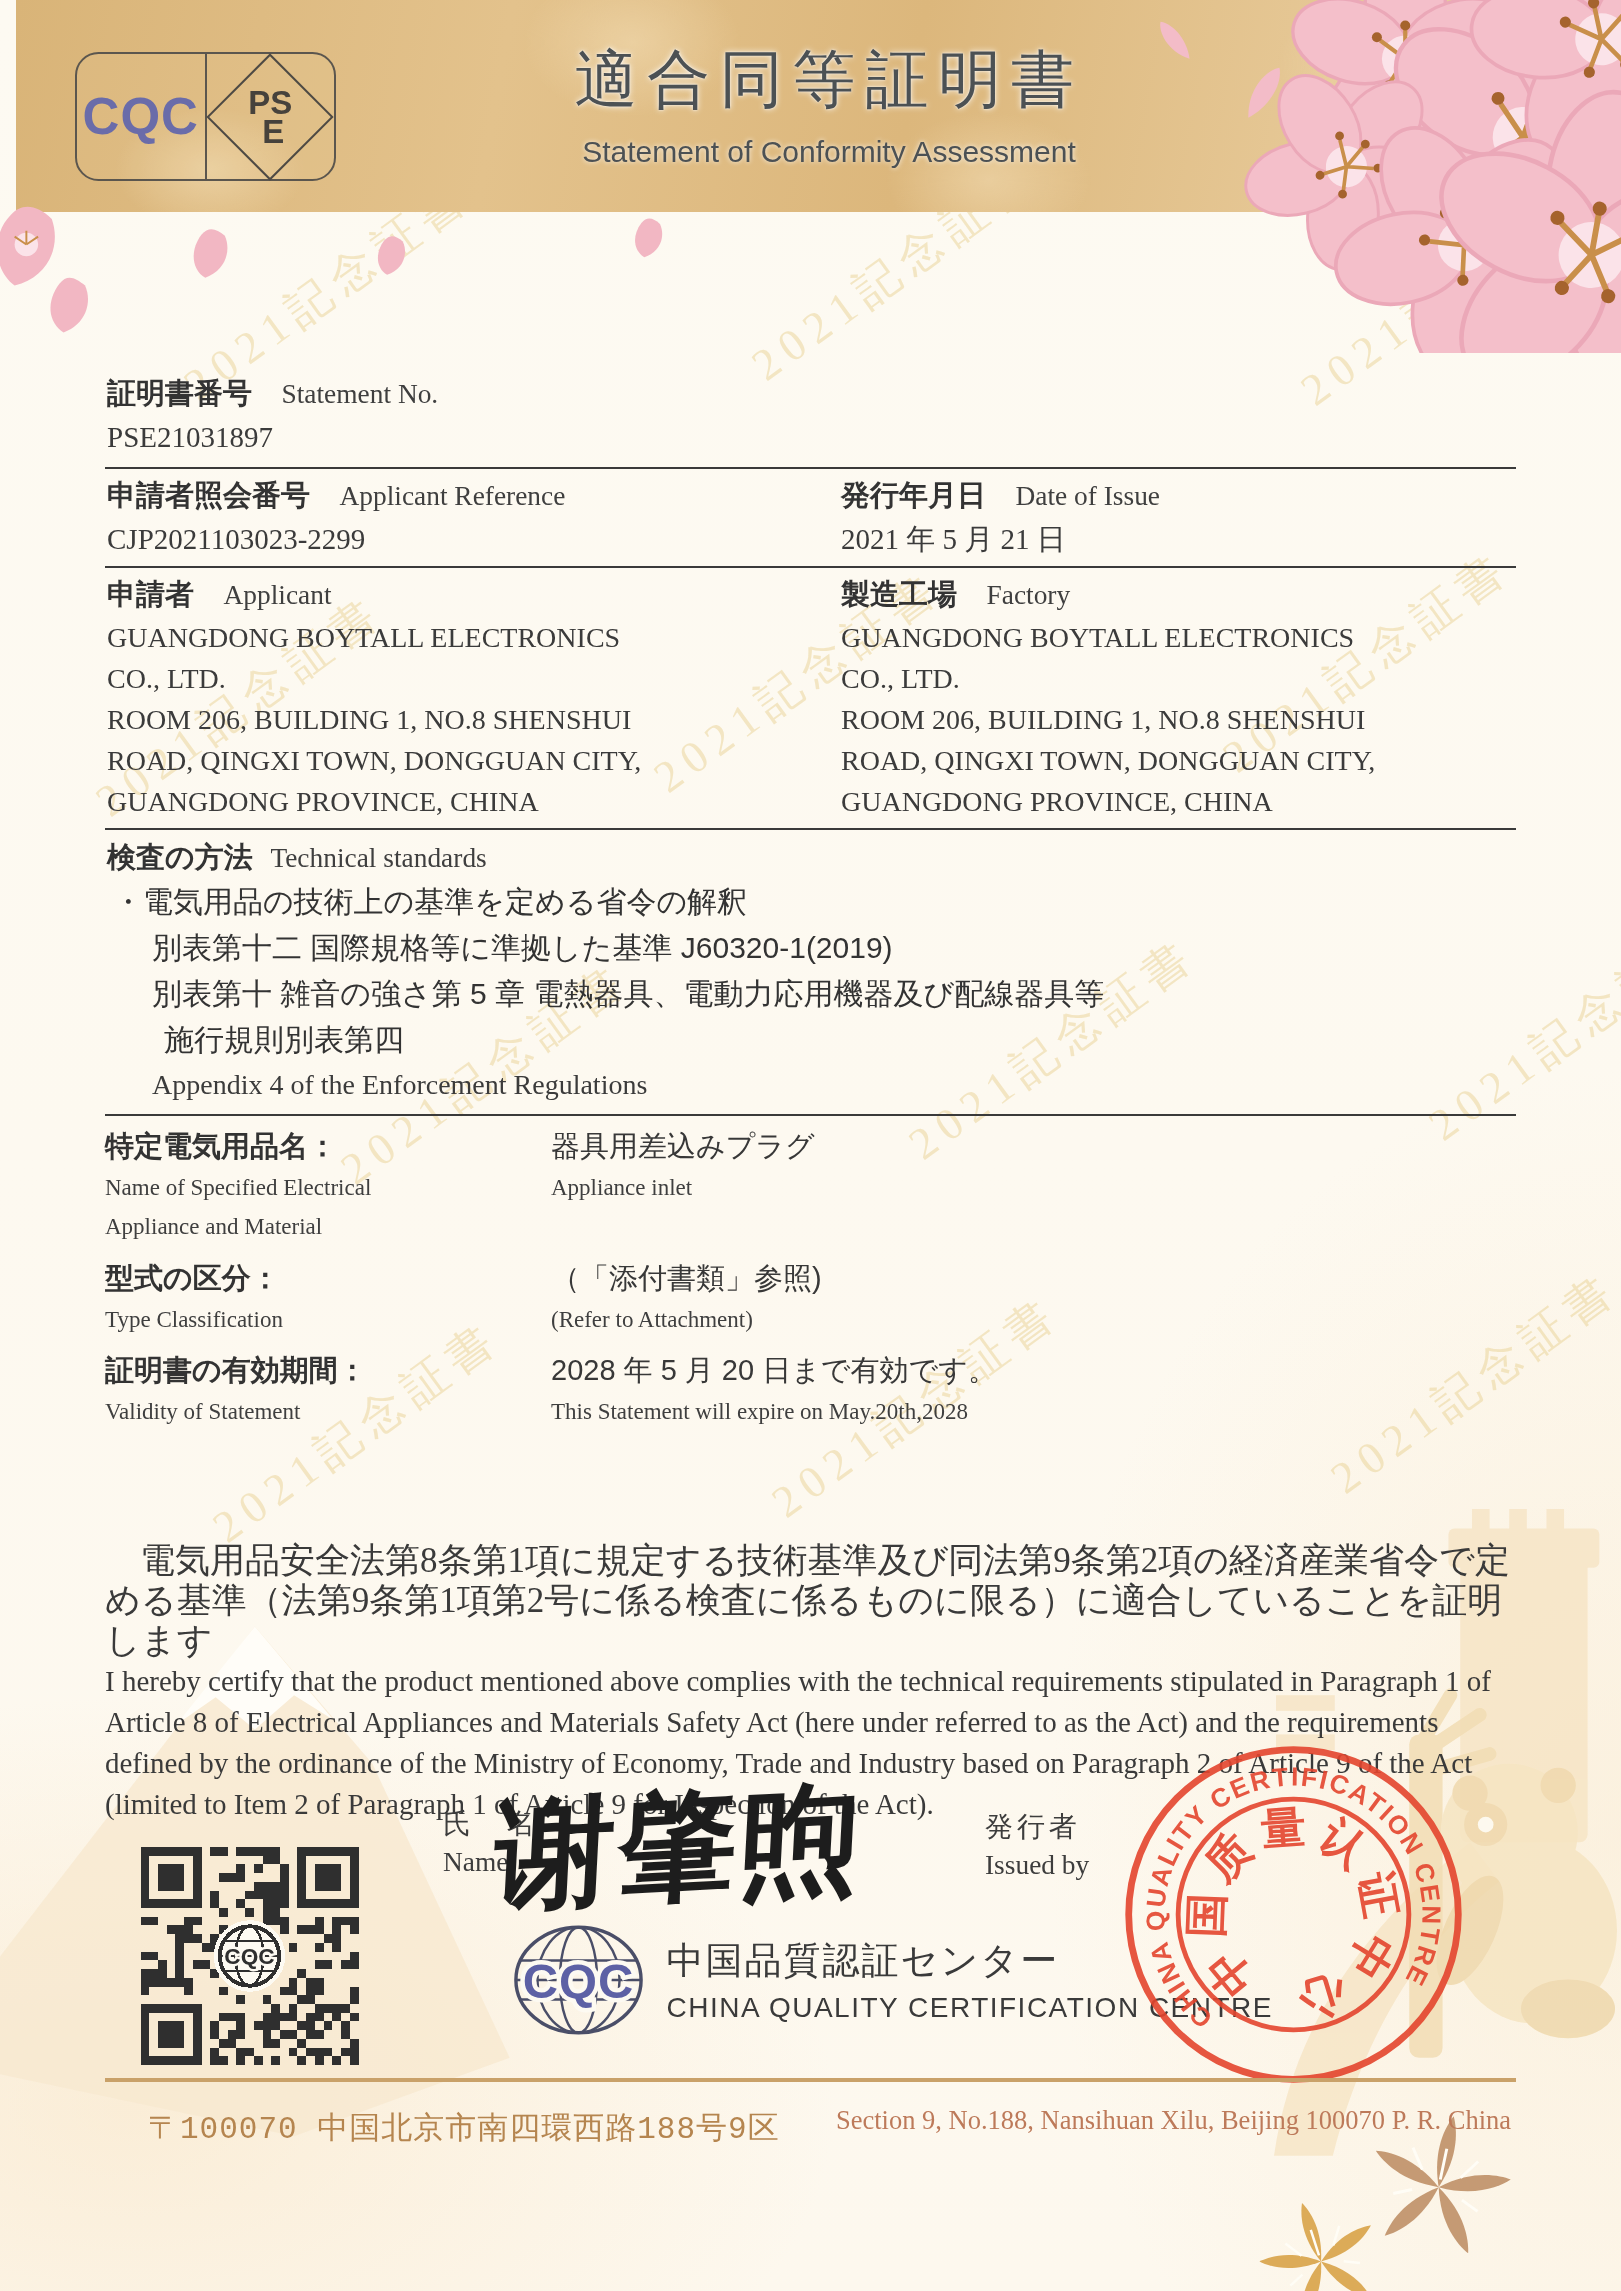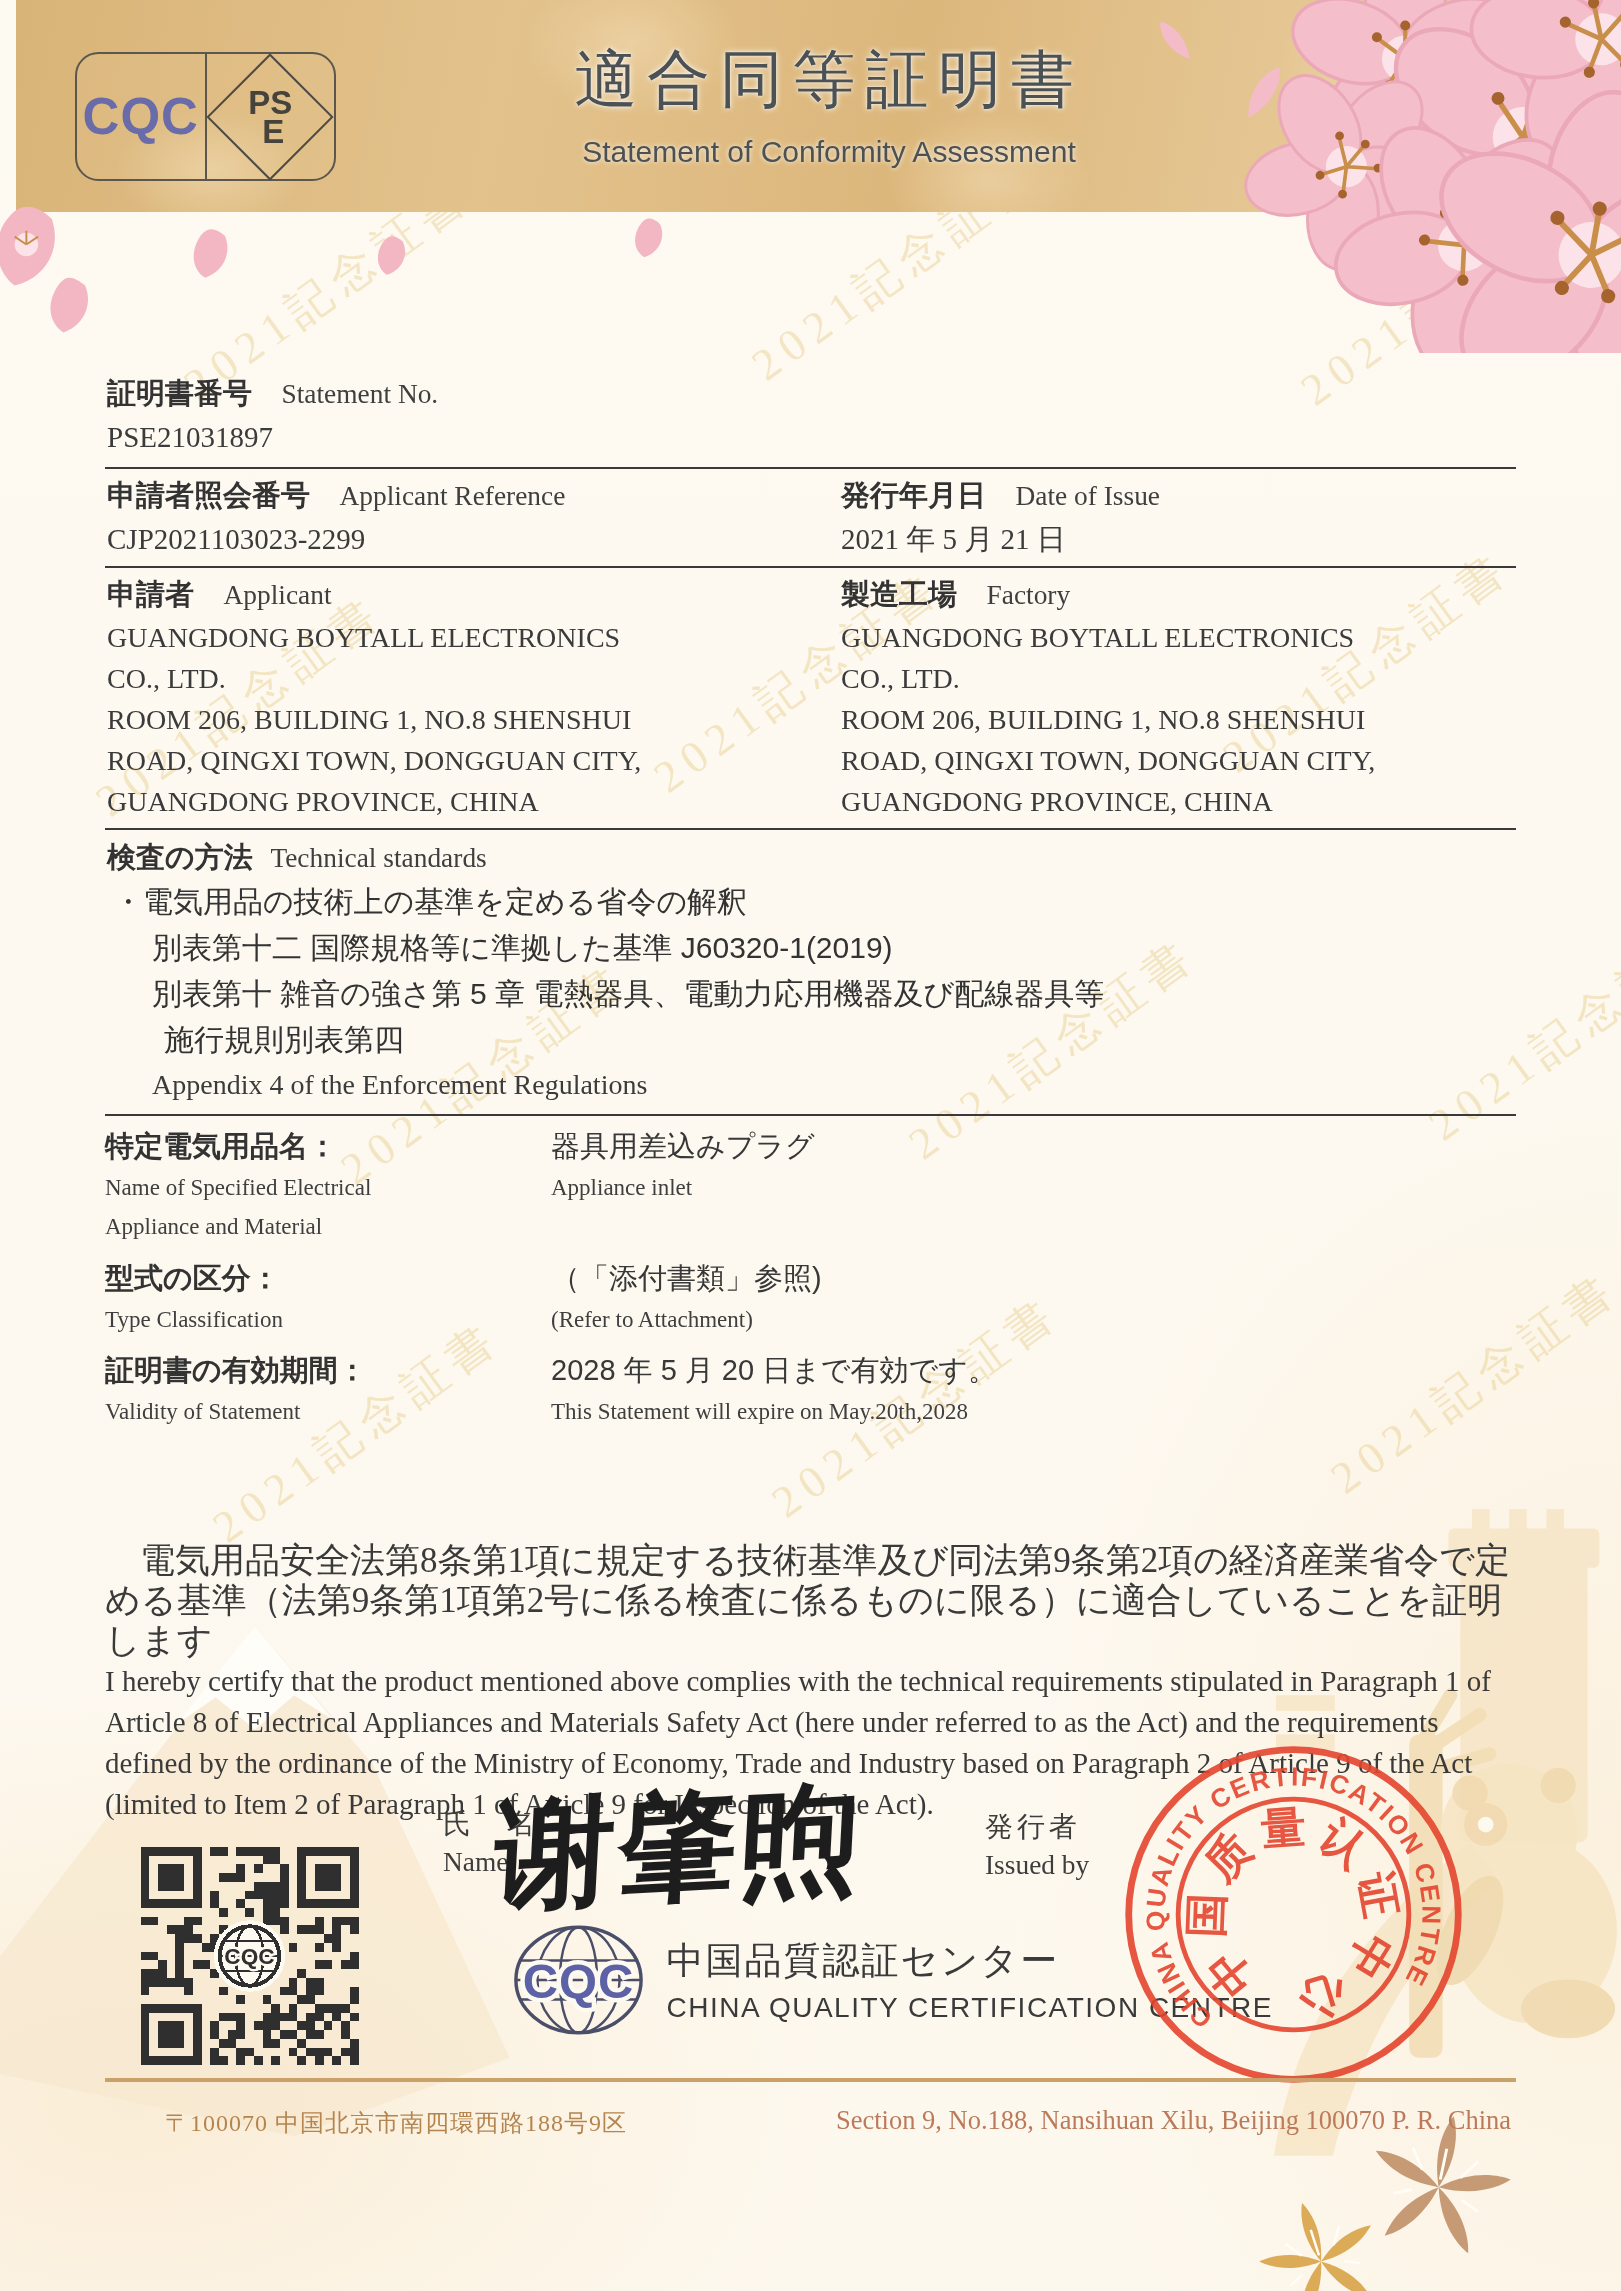--- a/index.html
+++ b/index.html
@@ -76,21 +76,21 @@
         font-family:"DejaVu Serif","Liberation Serif",serif;color:#1d1d1d;transform:rotate(-3deg) skewX(-6deg);
         letter-spacing:2px;white-space:nowrap;}
   .issuer{position:absolute;left:512px;top:1923px;display:flex;align-items:center;}
   .issuer-text{margin-left:21.6px;}
   .issuer-jp{font-size:37px;letter-spacing:2px;color:#3a3a3a;font-family:Liberation Sans, sans-serif;}
   .issuer-en{font-size:28px;letter-spacing:1.5px;color:#3a3a3a;margin-top:5.9px;font-family:"Liberation Sans",sans-serif;}
   .qr{position:absolute;left:137px;top:1847px;}
   .stamp{position:absolute;left:1119px;top:1740px;opacity:.9;}
   
   .foot-line{position:absolute;left:105px;top:2078px;width:1411px;height:3.9px;background:#c9a169;}
-  .foot-left{position:absolute;left:165px;top:2107px;font-size:24px;color:#b5854f;letter-spacing:1px;}
+  .foot-left{position:absolute;left:148px;top:2107px;font-size:31px;color:#b5854f;letter-spacing:1px;font-family:Liberation Mono, monospace;}
   .foot-right{position:absolute;left:836px;top:2105px;font-size:26.5px;color:#bd7a5a;}
   .pre{white-space:pre-line;}
 </style>
 </head>
 <body>
 
 <div class="page">
 
   <div>
     <span class="wm" style="left:157px;top:260px">2021記念証書</span>

